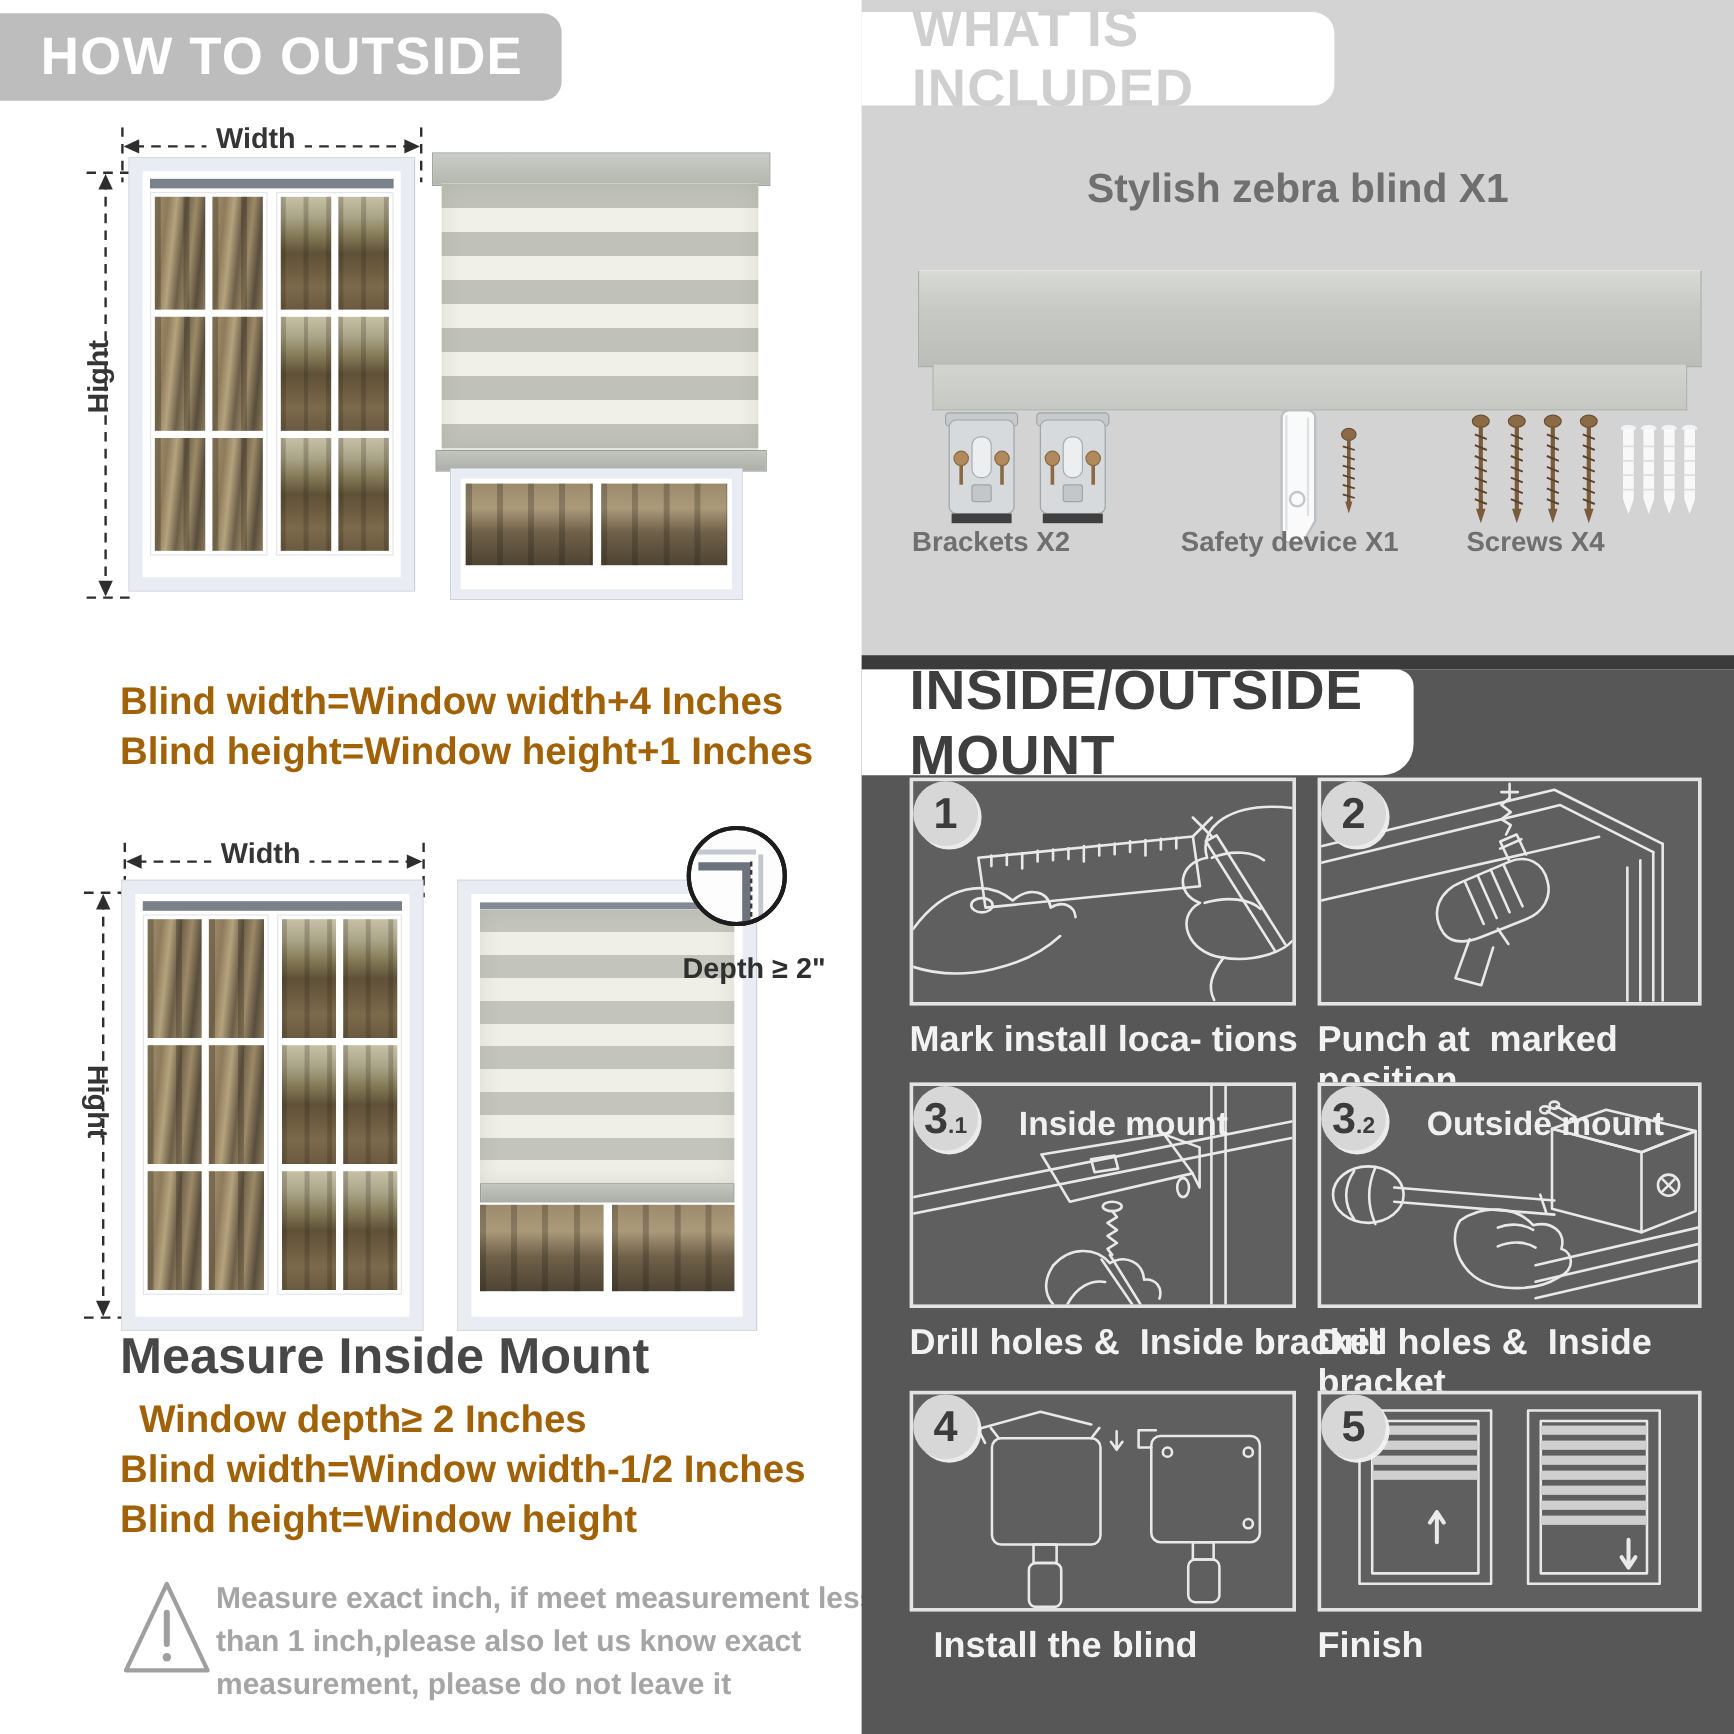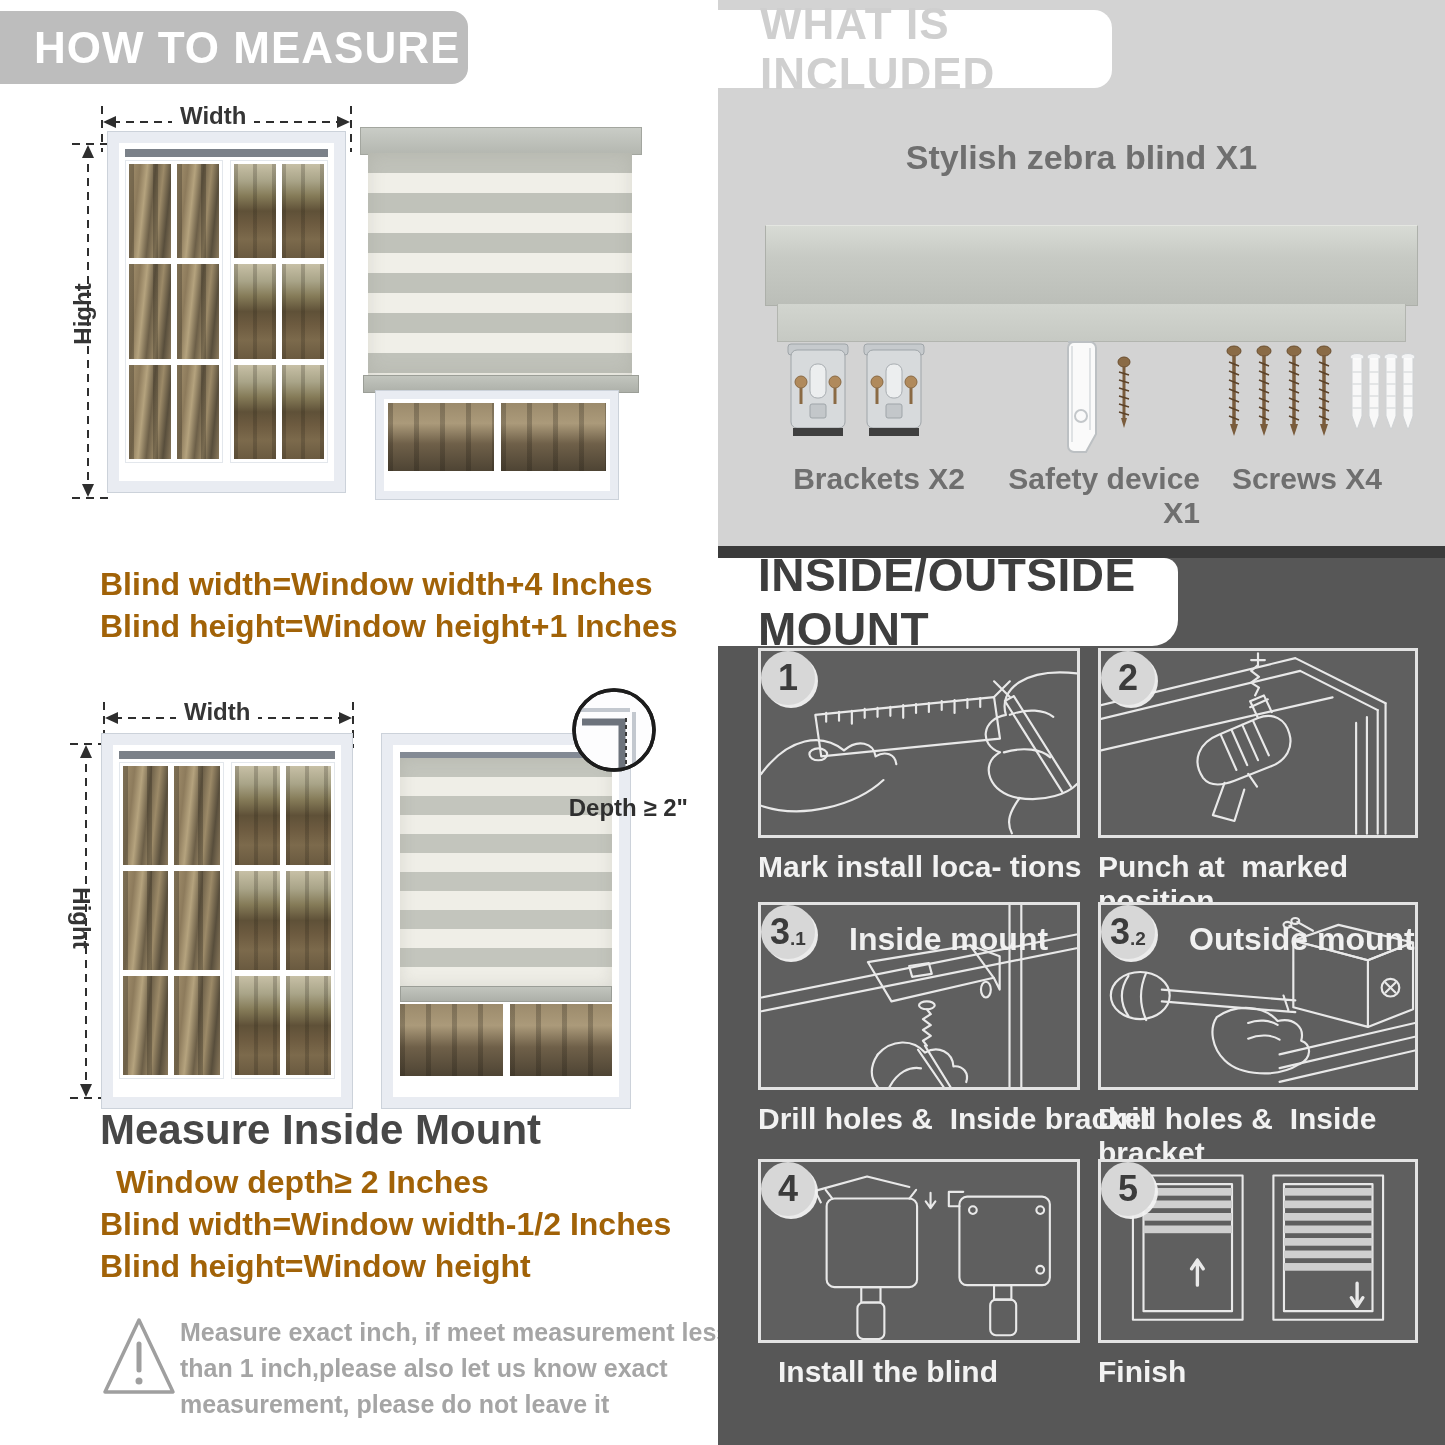--- a/index.html
+++ b/index.html
@@ -51,48 +51,48 @@
   .banner-included{left:718px;top:10px;width:352px;height:78px;background:#ffffff;
     border-radius:0 18px 18px 0;display:flex;align-items:center;padding-left:42px;
     color:#cfcfcf;font-size:44px;font-weight:bold;letter-spacing:1px;}
   .blind-label{left:718px;top:138px;width:727px;text-align:center;
     font-size:34px;font-weight:bold;color:#6f6f6f;}
   .hr-main{left:765px;top:225px;width:651px;height:79px;
     background:linear-gradient(180deg,#d8dbd5 0%,#c7cac4 40%,#bbbeb8 100%);
     border:1px solid #adb0aa;border-top-color:#e4e6e1;}
   .hr-under{left:777px;top:304px;width:627px;height:37px;
     background:linear-gradient(180deg,#d2d5cf,#c6c9c3);border:1px solid #b2b5af;border-top:none;}
-  .hw-label{top:462px;font-size:30px;font-weight:bold;color:#6f6f6f;text-align:right;}
+  .hw-label{top:438px;font-size:23px;font-weight:bold;color:#6f6f6f;text-align:left;}
 
   .dark-strip{left:718px;top:546px;width:727px;height:12px;background:#3b3b3b;}
   .mount-panel{left:718px;top:558px;width:727px;height:887px;background:#575757;}
   .banner-mount{left:718px;top:558px;width:420px;height:88px;background:#ffffff;
     border-radius:0 14px 26px 0;display:flex;align-items:center;padding-left:40px;
     color:#3e3e3e;font-size:46px;font-weight:bold;letter-spacing:.5px;}
 
   .step-frame{position:absolute;background:#5f5f5f;border:3px solid #e3e3e3;box-sizing:border-box;}
   .step-art{position:absolute;inset:0;width:100%;height:100%;}
   .step-badge{position:absolute;left:0;top:0;width:54px;height:54px;border-radius:50%;
     background:#d7d7d7;color:#3c3c3c;display:flex;align-items:center;justify-content:center;
     font-weight:bold;font-size:36px;box-shadow:3px 3px 0 rgba(242,242,242,.95);z-index:3;}
   .step-badge .sub{font-size:19px;margin-top:14px;}
-  .step-title{position:absolute;left:88px;top:16px;color:#f0f0f0;font-size:32px;font-weight:bold;z-index:3;}
+  .step-title{position:absolute;left:88px;top:16px;color:#f0f0f0;font-size:28px;font-weight:bold;z-index:3;}
   .step-caption{position:absolute;color:#f2f2f2;font-size:30px;font-weight:bold;white-space:pre-wrap;}
 
   .line-art{stroke:#e9e9e9;stroke-width:2.2;fill:none;stroke-linecap:round;stroke-linejoin:round;}
   .dash-line{stroke:#2e2e2e;stroke-width:2;stroke-dasharray:8 6;fill:none;}
   .dim-arrow{fill:#2e2e2e;}
 </style>
 </head>
 <body>
 
 <div id="page">
 
   <div class="abs banner-left">
-    <span>HOW TO MEASURE</span>
+    <span>HOW TO OUTSIDE</span>
   </div>
 
   <div class="abs" style="left:60px;top:100px;width:600px;height:400px;">
 
     <svg class="abs" style="left:40px;top:6px;" width="253" height="46">
       <line class="dash-line" x1="2" y1="0" x2="2" y2="46"></line>
       <line class="dash-line" x1="251" y1="0" x2="251" y2="46"></line>
       <line class="dash-line" x1="12" y1="16" x2="241" y2="16"></line>
       <polygon class="dim-arrow" points="3,16 16,10 16,22"></polygon>
       <polygon class="dim-arrow" points="250,16 237,10 237,22"></polygon>

